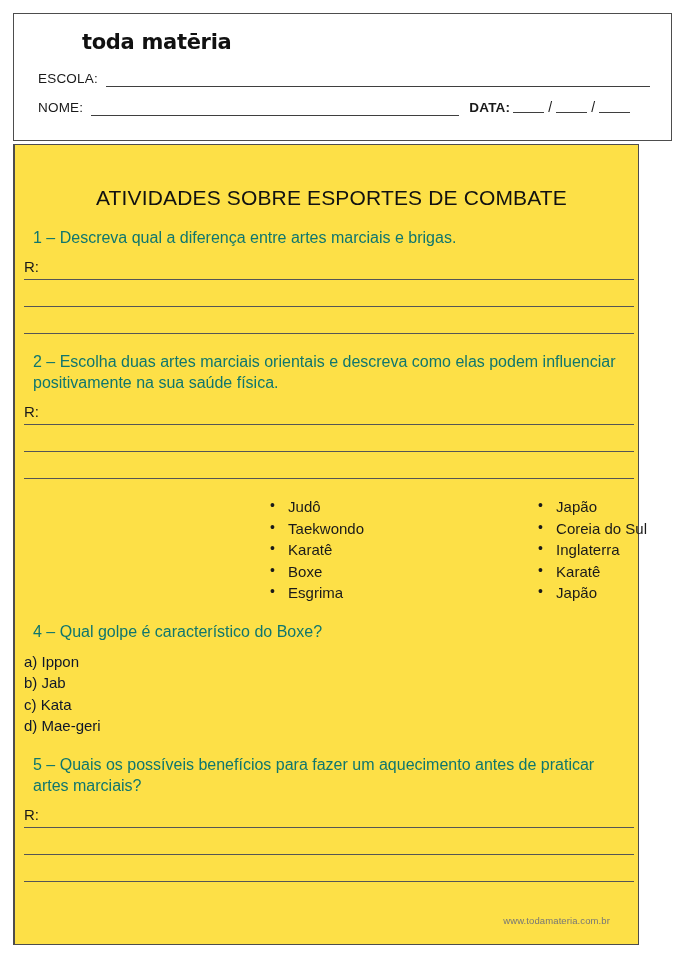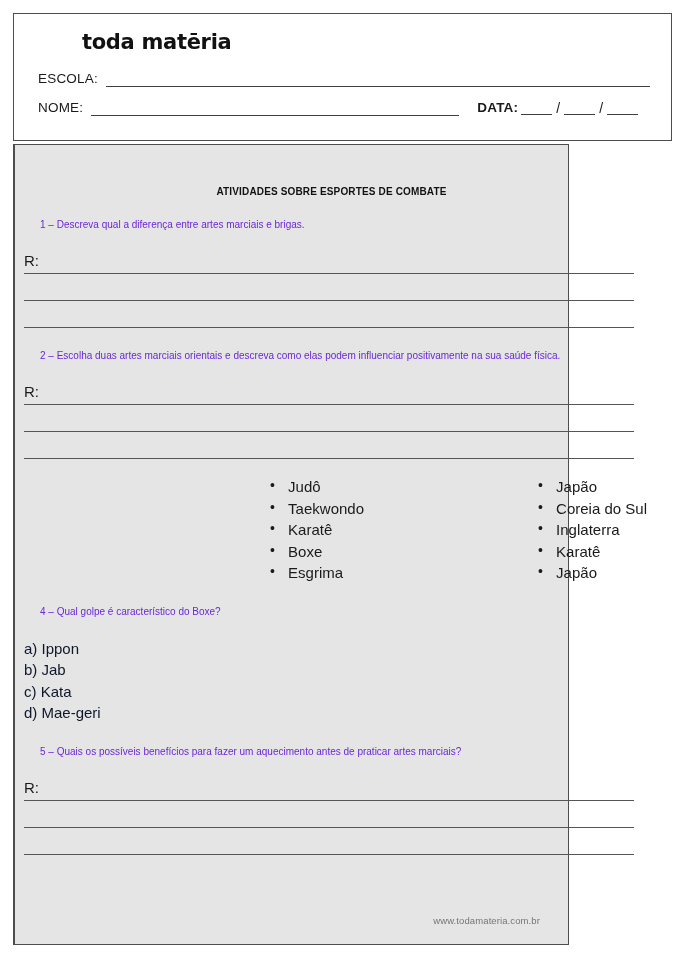--- a/index.html
+++ b/index.html
@@ -24,26 +24,26 @@
     width: 659px;
     height: 128px;
     box-sizing: border-box;
     border: 1.4px solid #4d4d4d;
     background: #fff;
   }
   .body-box {
     position: absolute;
     left: 13px;
     top: 144px;
-    width: 556px;
+    width: 626px;
     height: 801px;
     box-sizing: border-box;
     border: 1.4px solid #4d4d4d;
     border-left-width: 2.4px;
-    background: #e5e5e5;
+    background: #fde047;
   }
 
   
   .logo {
     position: absolute;
     left: 24px;
     top: 16px;
     font-size: 21px;
     font-weight: 700;
     letter-spacing: -0.3px;
@@ -74,22 +74,22 @@
   .field-rule {
     flex: 1 1 auto;
     border-bottom: 1.5px solid #3f3f3f;
     margin-left: 8px;
     height: 13px;
   }
   .nome .field-rule { flex: 0 0 368px; }
 
   .data-group {
     display: flex;
-    align-items: center;
-    margin-left: 18px;
+    align-items: flex-start;
+    margin-left: 10px;
     white-space: nowrap;
   }
   .data-label {
     font-size: 13.5px;
     font-weight: 600;
     letter-spacing: .2px;
     line-height: 16px;
   }
   .data-blank {
     display: inline-block;
@@ -108,36 +108,36 @@
   
   .content {
     position: absolute;
     left: 24px;
     top: 156px;
     width: 623px;
   }
 
   .worksheet-title {
     text-align: center;
-    font-size: 10px;
-    font-weight: 700;
+    font-size: 21px;
+    font-weight: 400;
     letter-spacing: .15px;
     color: #111;
     margin: 30px 0 0 0;
     padding-right: 8px;
   }
 
   .question {
     margin-top: 17px;
   }
   .q-text {
-    font-size: 10px;
+    font-size: 16px;
     line-height: 21px;
-    color: #6d28d9;
-    margin: 16px;
+    color: #0f766e;
+    margin: 9px;
     max-width: 600px;
   }
   .answer-label {
     font-size: 15px;
     line-height: 20px;
     margin: 1px 0 0 0;
   }
 
   .answer-lines {
     margin-top: -6px;

